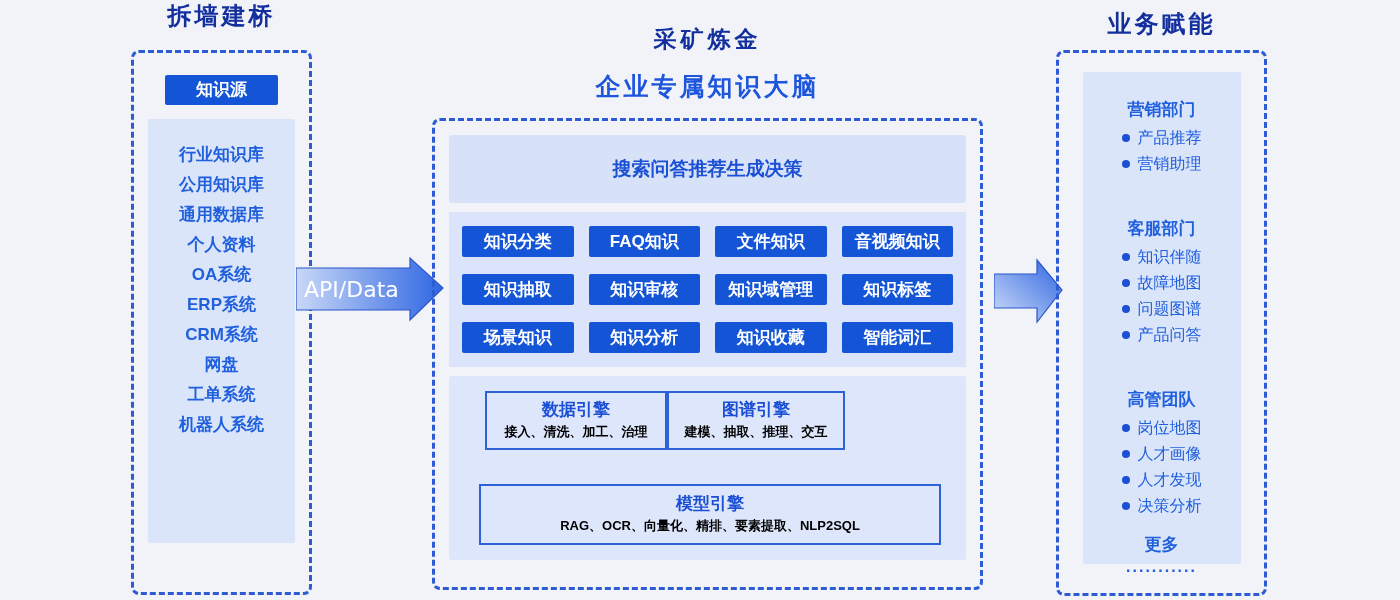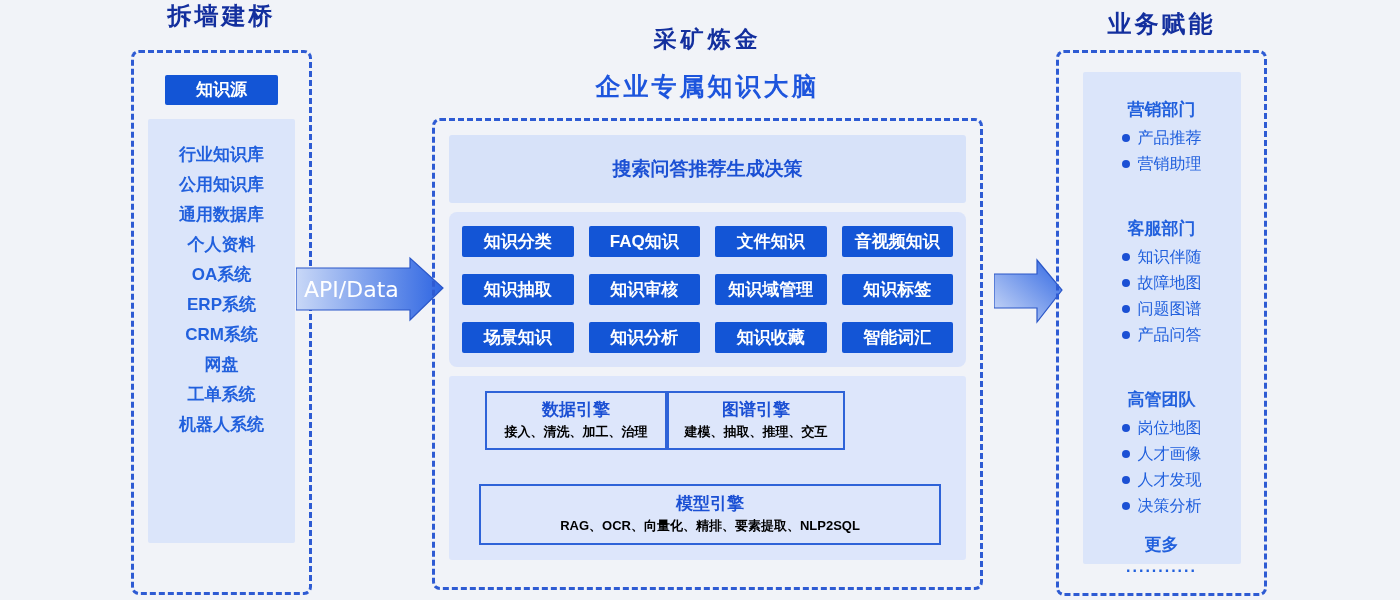--- a/index.html
+++ b/index.html
@@ -23,21 +23,21 @@
   .source-btn { margin:22px auto 0; width:113px; height:30px; line-height:30px; text-align:center;
       background:#1355d6; color:#fff; font-size:17px; font-weight:bold; border-radius:2px; }
   .left-panel { margin:14px auto 0; width:147px; height:424px; background:#dbe5fa; border-radius:2px;
       padding-top:21px; text-align:center; }
   .left-item { line-height:30px; font-size:17px; font-weight:600; color:#2160dd; }
 
   
   .tab-bar { height:68px; background:#d7e2f9; border-radius:3px; display:flex; align-items:center;
       justify-content:center; padding:0 20px; }
   .tab { font-size:19px; font-weight:bold; color:#1b50d4; }
-  .cap-panel { margin-top:9px; background:#dbe4fa; border-radius:8px; padding:14px 13px;
+  .cap-panel { margin-top:9px; background:#dbe4fa; border-radius:0; padding:14px 13px;
       display:grid; grid-template-columns:repeat(4,1fr); column-gap:15px; row-gap:17px; }
   .cap-btn { height:31px; line-height:31px; background:#1355d6; color:#fff; text-align:center;
       font-size:17px; font-weight:600; border-radius:2px; white-space:nowrap; overflow:hidden; }
   .engine-panel { margin-top:9px; background:#dde6fb; border-radius:3px; height:184px; padding:15px 30px 0; }
   .engine-row { display:flex; justify-content:flex-start;padding-left:6px; }
   .engine-box { border:2px solid #2e63d8; text-align:center; padding:5px 6px 7px; }
   .engine-box.eb-0 { width:182px; }
   .engine-box.eb-1 { width:178px; }
   .engine-name { font-size:17px; font-weight:bold; color:#1b50d4; }
   .engine-desc { font-size:13px; font-weight:bold; color:#000000; margin-top:2px; white-space:nowrap; }

